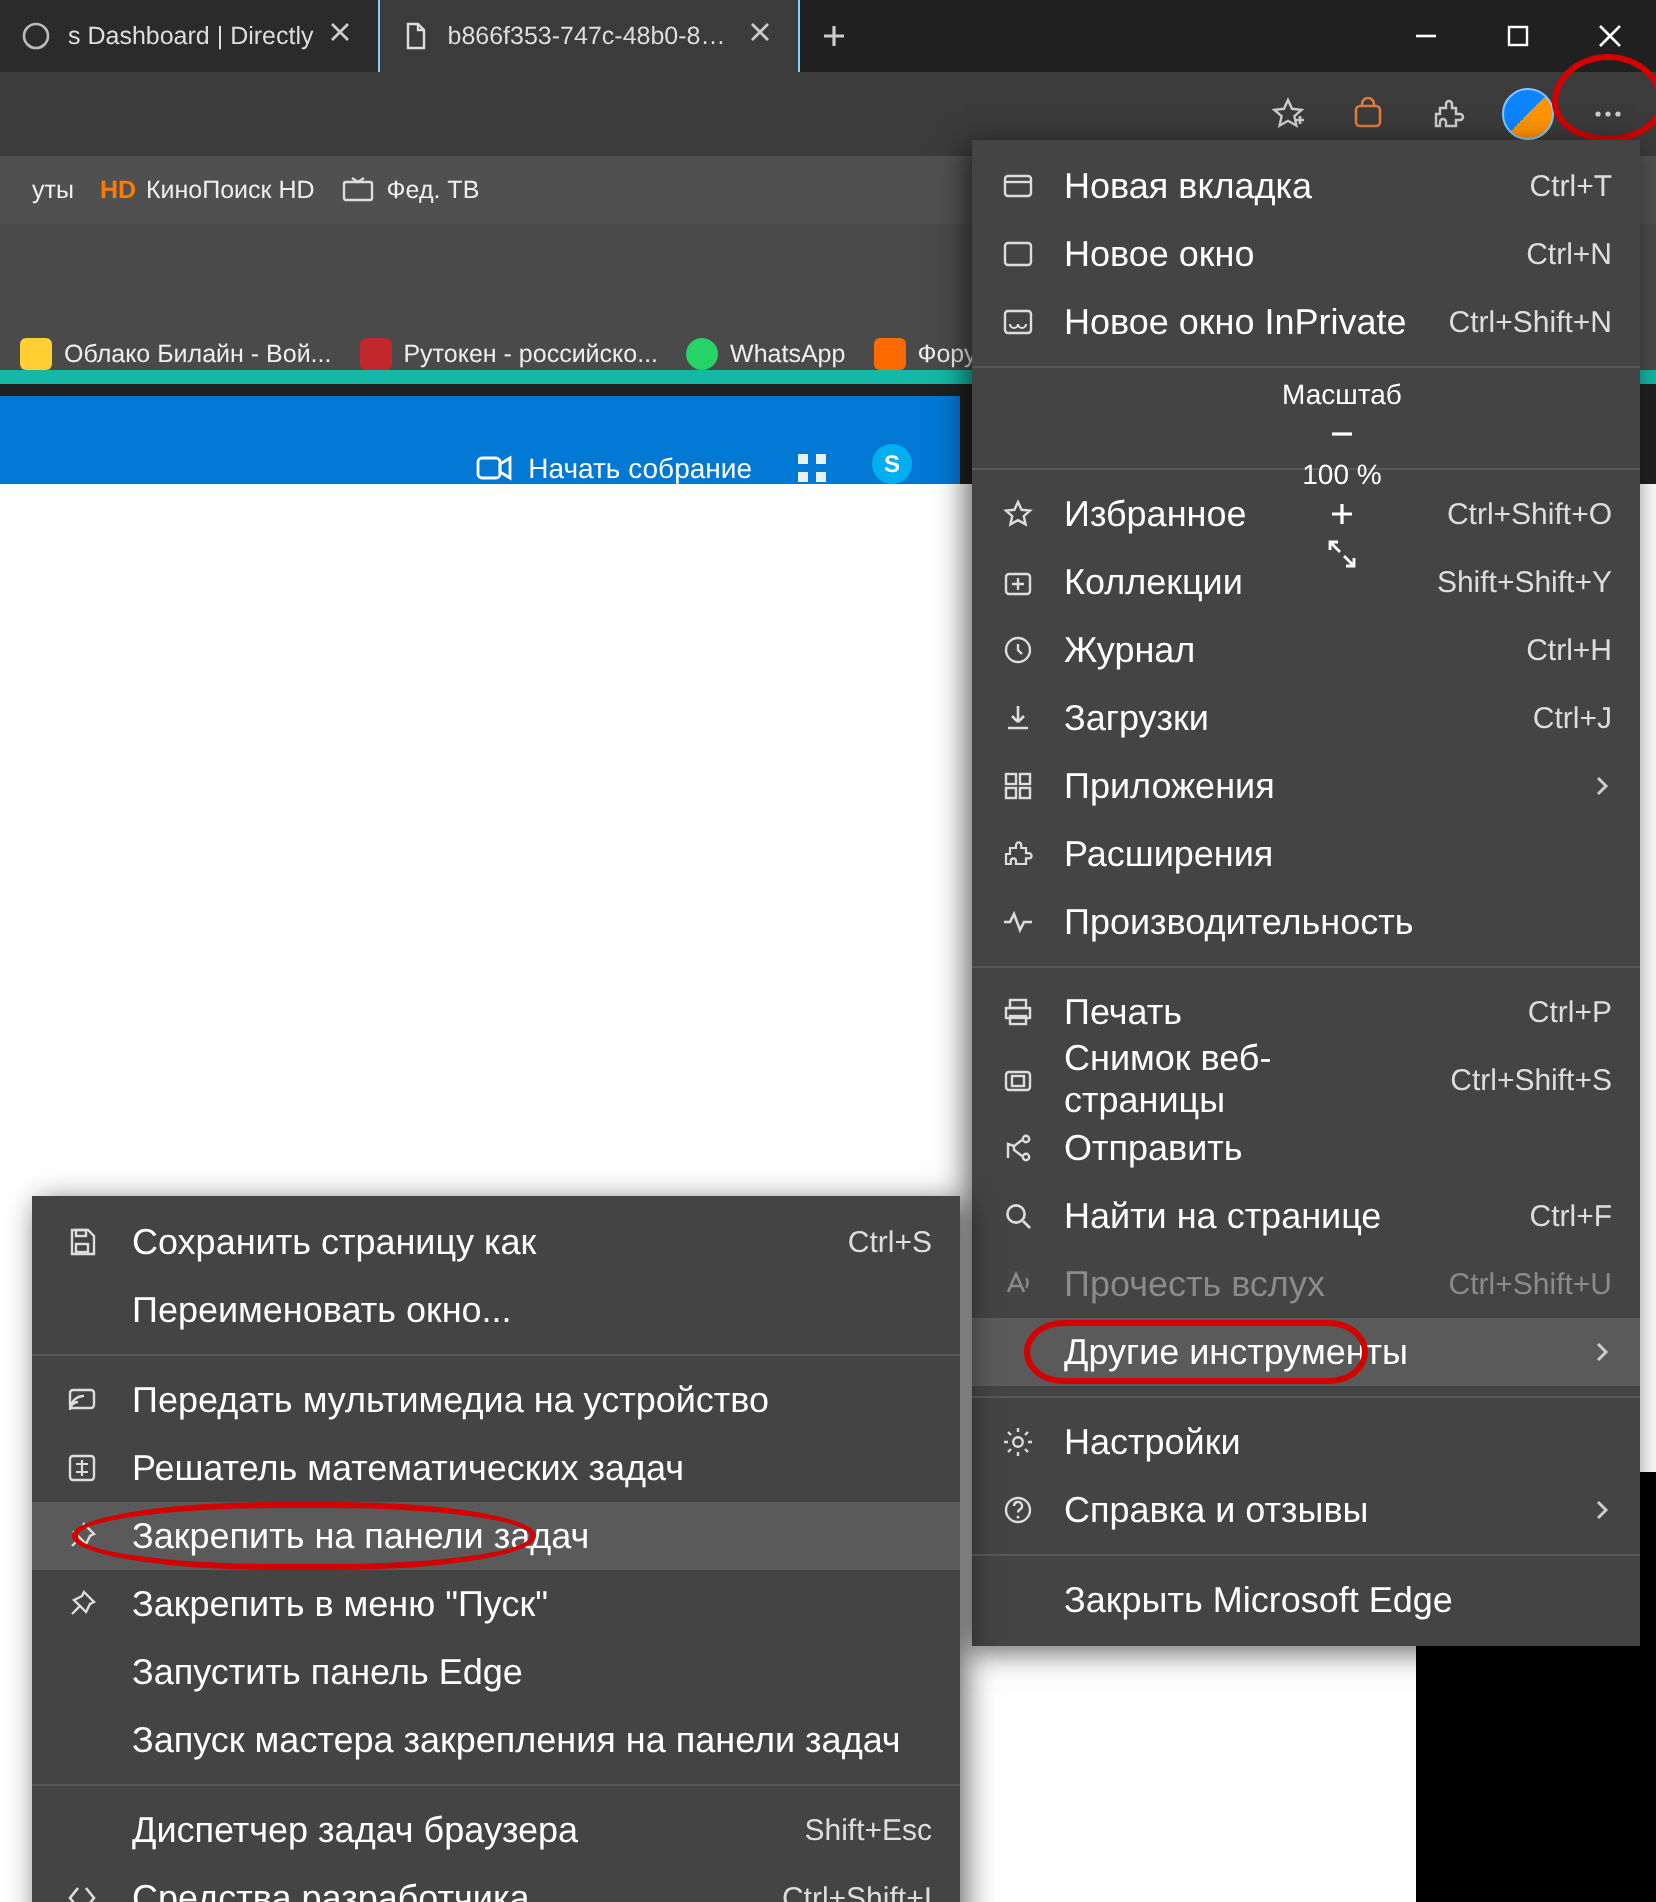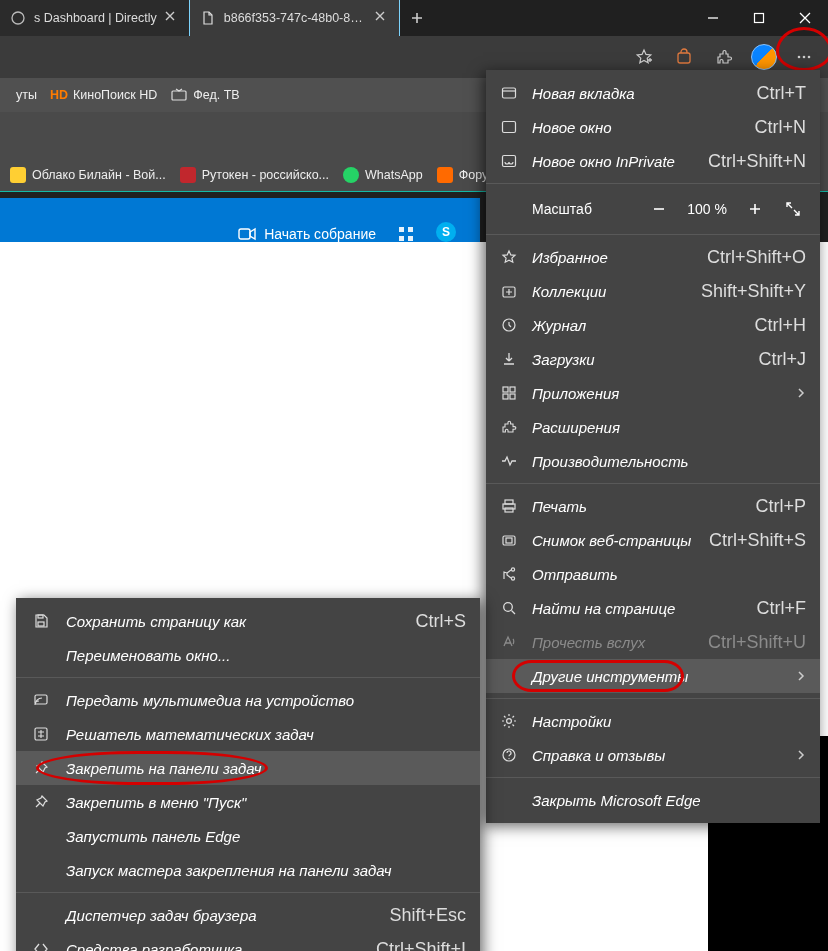--- a/index.html
+++ b/index.html
@@ -67,22 +67,22 @@
     height:46px;background:#4a4a4a;
     display:flex;align-items:center;justify-content:flex-end;gap:18px;
     padding-right:22px;
   }
   .inner-toolbar .ico{width:20px;height:20px;display:flex;align-items:center;justify-content:center;color:#ddd;}
   .star-gold{color:#ffb400;}
   .circle-red{width:14px;height:14px;border-radius:50%;background:#d23f31;}
   .circle-blue{width:14px;height:14px;border-radius:50%;background:#2e7cf6;}
   .favbar2 {
     height: 34px; background:#4a4a4a;
-    display:flex;align-items:center;gap:14px;padding:0 10px;color:#eee;font-size:12.5px;
-    border-bottom:1px solid #14b8a6;
+    display:flex;align-items:flex-end;gap:14px;padding:0 10px;color:#eee;font-size:12.5px;
+    border-bottom:7px solid #14b8a6;
   }
   .favico{width:16px;height:16px;border-radius:3px;display:inline-block;}
   
   .bluebar{
     height:44px;background:#0078d4;display:flex;align-items:center;
     justify-content:flex-end;gap:22px;padding-right:24px;color:#fff;
   }
   .bluebar .item{display:flex;align-items:center;gap:8px;}
   .skype{width:20px;height:20px;border-radius:50%;background:#00aff0;display:flex;align-items:center;justify-content:center;font-weight:bold;font-size:12px;color:#fff;}
   .content-area{position:absolute;left:0;top:242px;right:0;bottom:0;background:#fff;}
@@ -99,27 +99,27 @@
     position:absolute; right:8px; top:70px;
     width:334px; background:#444444;
     box-shadow: -3px 3px 14px rgba(0,0,0,.6);
     padding:6px 0;
   }
   .mrow {
     display:flex;align-items:center;height:34px;
     padding:0 14px 0 14px; gap:14px; color:#fff;
   }
   .mrow .mico{width:18px;display:flex;align-items:center;justify-content:center;color:#e8e8e8;}
-  .mrow .mlabel{flex:1;font-size:15px;font-style:italic;}
-  .mrow .mshort{color:#ddd;font-size:18px;}
+  .mrow .mlabel{flex:1;font-size:18px;}
+  .mrow .mshort{color:#ddd;font-size:15px;}
   .mrow .chev{color:#ccc;}
   .mrow.hover{background:#5a5a5a;}
   .mrow.disabled .mlabel,.mrow.disabled .mshort,.mrow.disabled .mico{color:#8b8b8b;}
   .msep{height:1px;background:#595959;margin:5px 0;}
-  .zoomrow{display:flex;align-items:center;height:40px;padding:0 10px 0 46px;gap:4px;}
+  .zoomrow{display:flex;align-items:center;height:40px;padding:0 10px 0 46px;gap:4px;flex-direction:column;}
   .zoomrow .zlabel{flex:1;}
   .zbtn{width:34px;height:30px;display:flex;align-items:center;justify-content:center;color:#fff;}
   .zval{width:54px;text-align:center;}
   .red-circle-tools{
     position:absolute;border:3px solid #d40000;border-radius:22px/18px;
     width:172px;height:32px; pointer-events:none;
   }
   
   .submenu{
     position:absolute; left:16px; top:598px;

